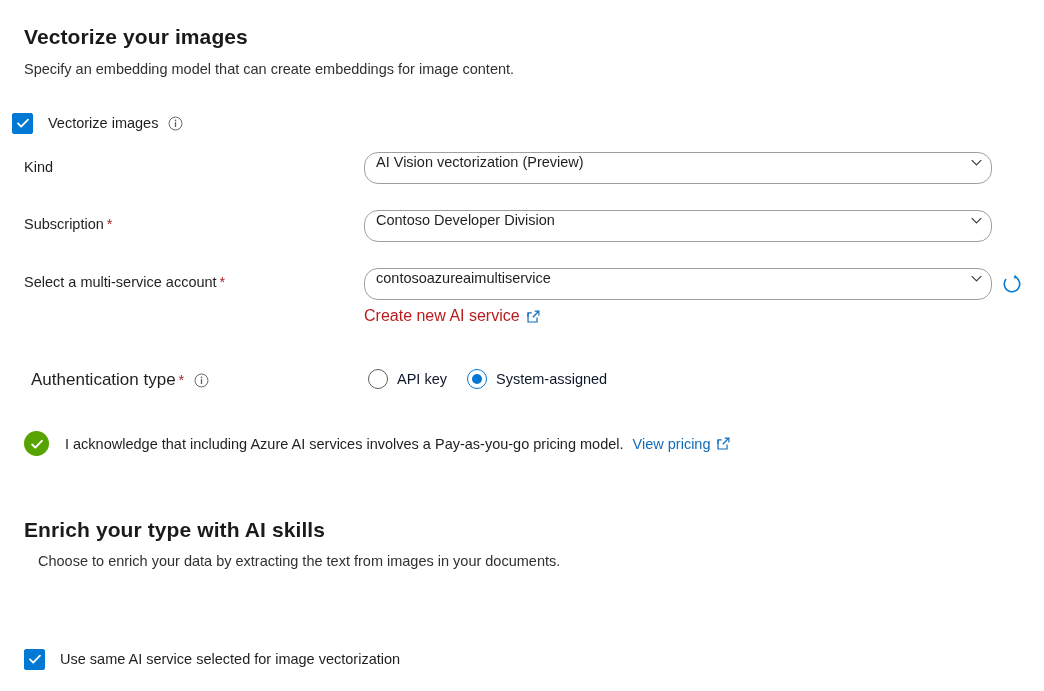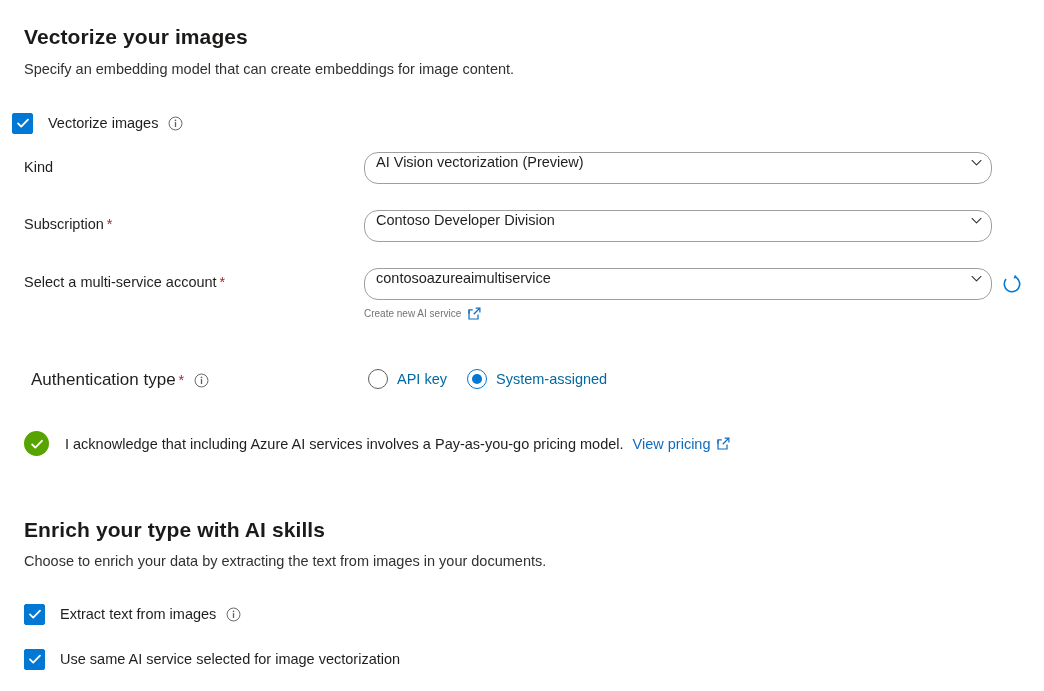--- a/index.html
+++ b/index.html
@@ -130,22 +130,22 @@
     height: 24px;
     display: flex;
     align-items: center;
     justify-content: center;
     cursor: pointer;
   }
 
   
   .link {
     position: absolute;
-    font-size: 10px;
-    color: #737373;
+    font-size: 16px;
+    color: #b91c1c;
     text-decoration: none;
     display: flex;
     align-items: center;
     white-space: nowrap;
     cursor: pointer;
   }
   .link .ext {
     margin-left: 7px;
     width: 13px;
     height: 13px;
@@ -188,21 +188,21 @@
     justify-content: center;
   }
   .radio.checked .dot {
     width: 10px;
     height: 10px;
     border-radius: 50%;
     background: #0078d4;
   }
   .radio-label {
     font-size: 14.5px;
-    color: #0369a1;
+    color: #0f172a;
     margin-left: 9px;
     white-space: nowrap;
   }
 
   
   .ack-row {
     position: absolute;
     display: flex;
     align-items: center;
   }
@@ -348,37 +348,22 @@
             <path d="M6.2 7.8 L12.6 1.4" fill="none" stroke="#0f6cbd" stroke-width="1.3"></path>
             <path d="M8.3 1.3 L12.8 1.3 L12.8 5.8" fill="none" stroke="#0f6cbd" stroke-width="1.3"></path>
           </svg>
         </span>
       </a>
     </span>
   </div>
 
   <div class="section-title" style="left:24px; top:518px;">Enrich your type with AI skills</div>
 
-  <div class="section-desc" style="left:24px; top:553px;">Choose to enrich your data by extracting the text from images in your documents.</div>
-
-  <div class="cb-row" style="left:24px; top:602px;">
-    <span class="checkbox">
-      <svg width="14" height="14" viewBox="0 0 14 14" aria-hidden="true">
-        <path d="M2 7.4 L5.2 10.6 L12 3.6" fill="none" stroke="#ffffff" stroke-width="1.8" stroke-linecap="round" stroke-linejoin="round"></path>
-      </svg>
-    </span>
-    <span class="cb-label">Extract text from images</span>
-    <span class="info-icon">
-      <svg width="15" height="15" viewBox="0 0 16 16" aria-hidden="true">
-        <circle cx="8" cy="8" r="6.9" fill="none" stroke="#605e5c" stroke-width="1"></circle>
-        <circle cx="8" cy="4.7" r="0.85" fill="#605e5c"></circle>
-        <rect x="7.3" y="6.5" width="1.4" height="5.2" fill="#605e5c"></rect>
-      </svg>
-    </span>
-  </div>
+  <div class="section-desc" style="left:38px; top:553px;">Choose to enrich your data by extracting the text from images in your documents.</div>
+
 
   <div class="cb-row" style="left:24px; top:647px;">
     <span class="checkbox">
       <svg width="14" height="14" viewBox="0 0 14 14" aria-hidden="true">
         <path d="M2 7.4 L5.2 10.6 L12 3.6" fill="none" stroke="#ffffff" stroke-width="1.8" stroke-linecap="round" stroke-linejoin="round"></path>
       </svg>
     </span>
     <span class="cb-label">Use same AI service selected for image vectorization</span>
   </div>
 

